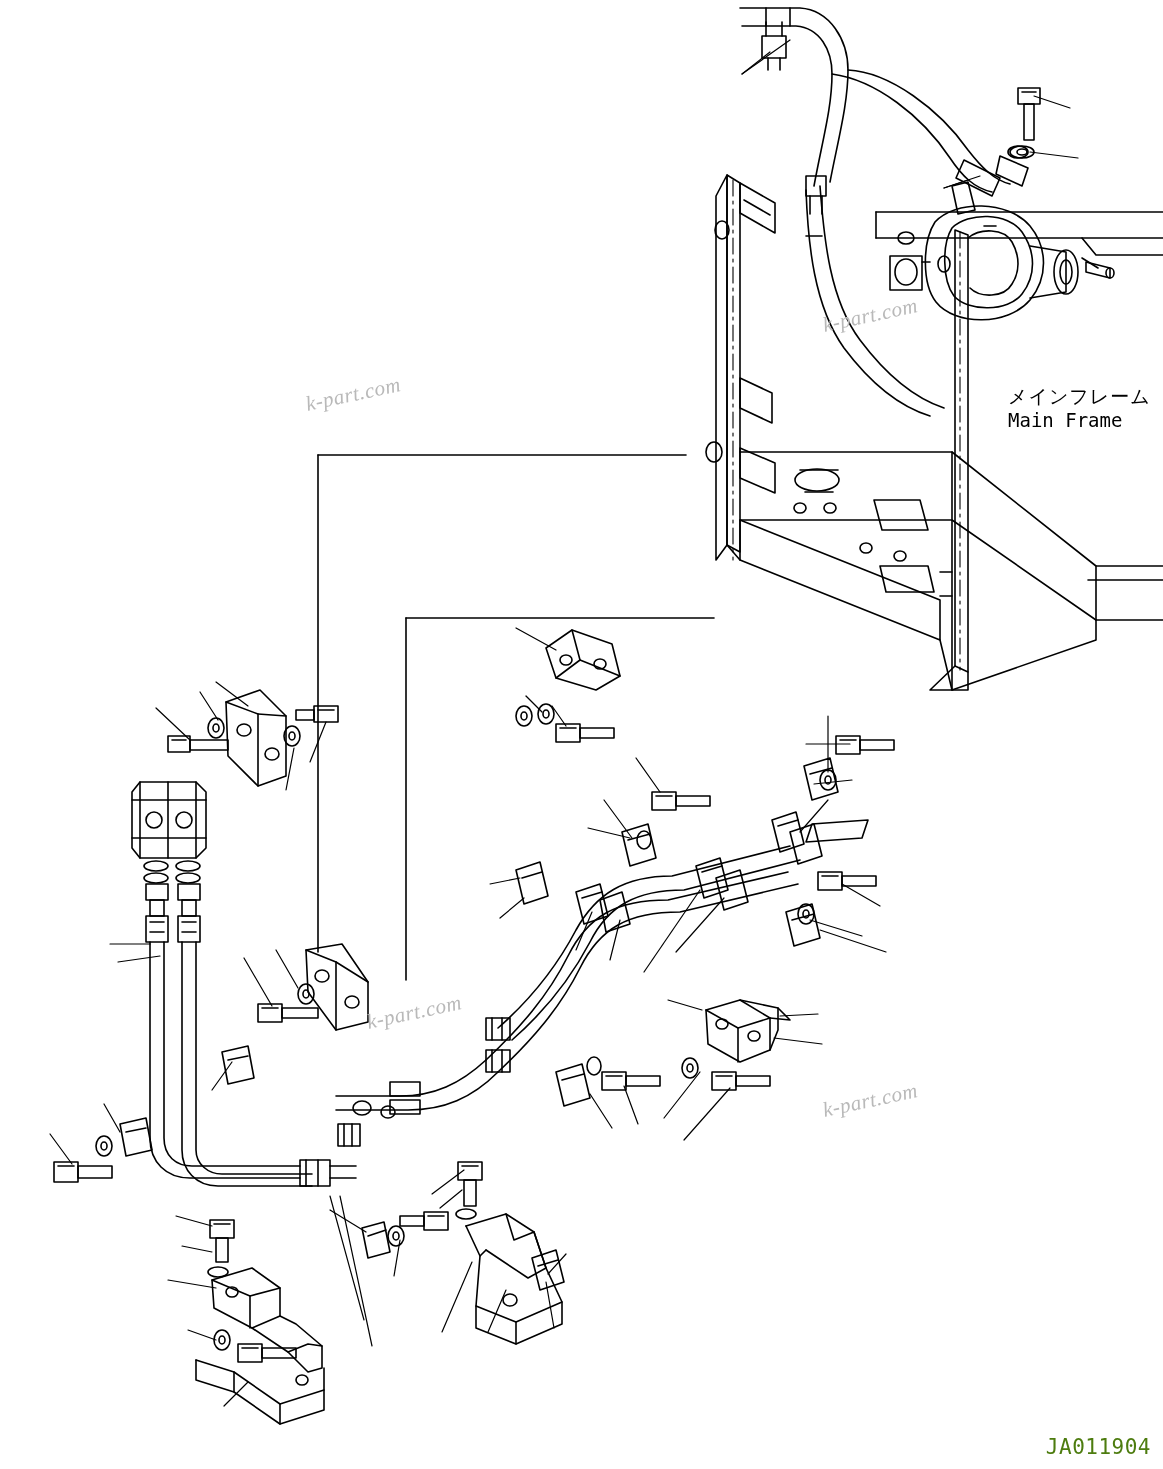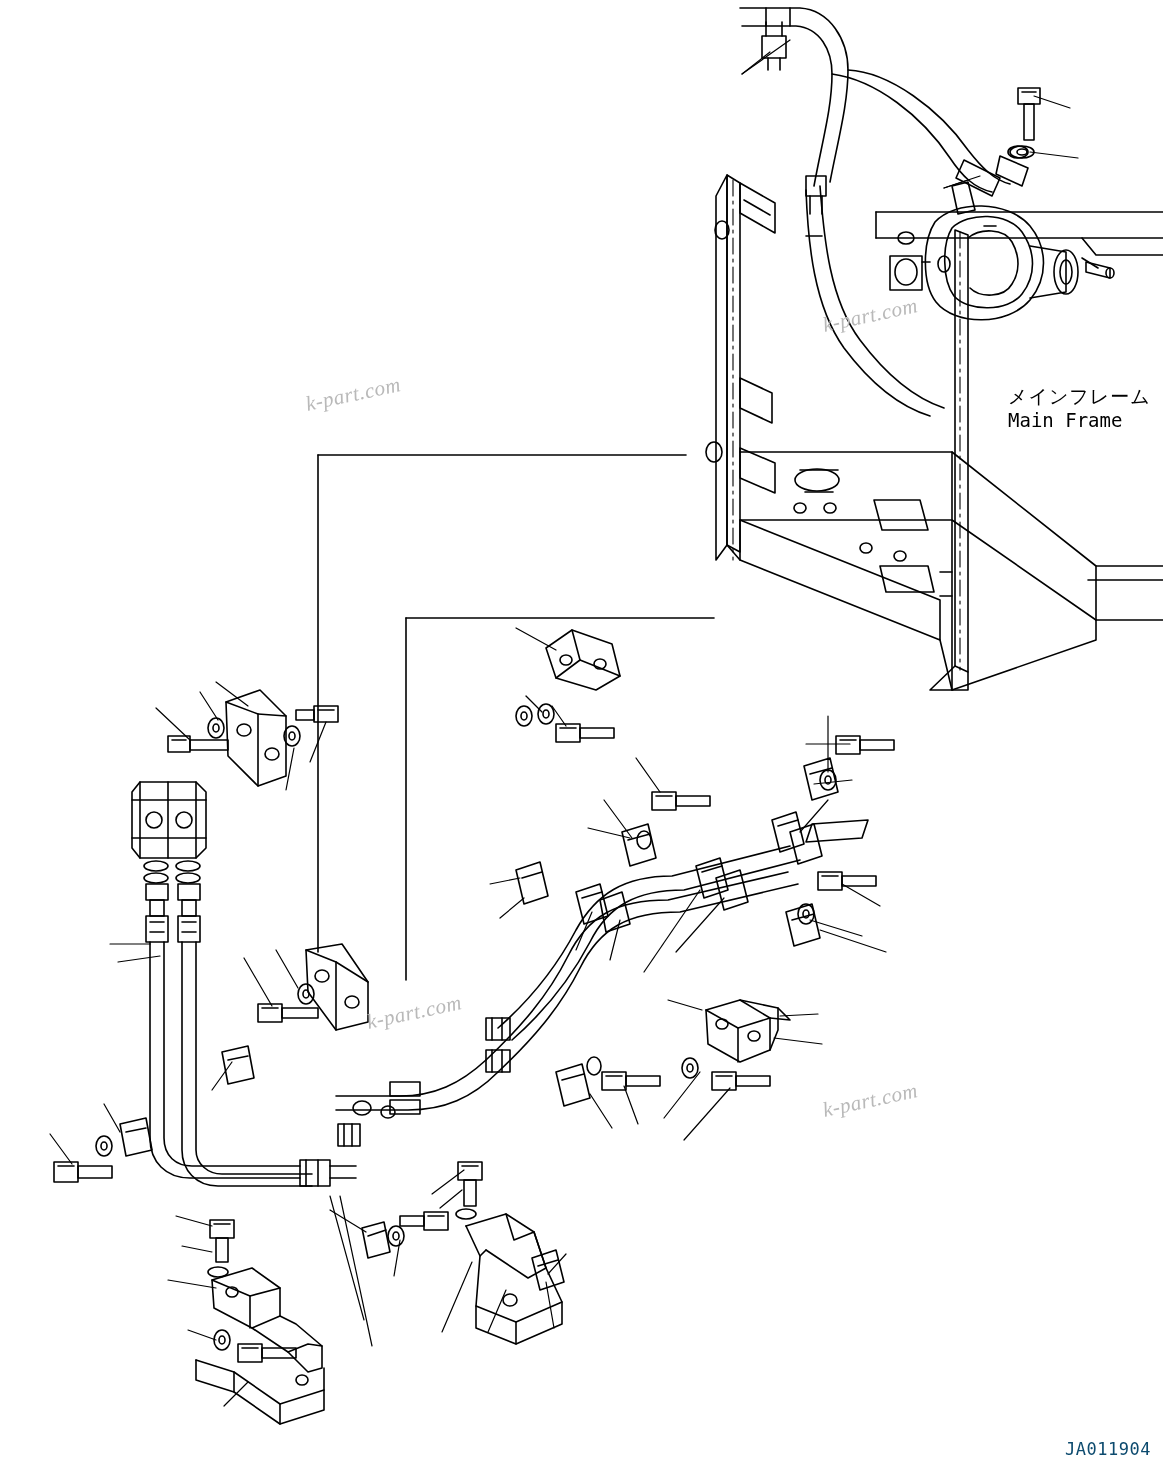--- a/index.html
+++ b/index.html
@@ -61,22 +61,22 @@
     font-size: 19px;
     letter-spacing: 0px;
     color: #000;
     line-height: 1.25;
   }
   #drawing-number {
     position: absolute;
     right: 12px;
     bottom: 10px;
     font-family: "DejaVu Sans Mono", monospace;
-    font-size: 17px;
-    color: #0c4a6e;
+    font-size: 21px;
+    color: #4d7c0f;
     letter-spacing: 0.5px;
   }
 </style>
 </head>
 <body>
 
 <div id="page">
 
   <svg id="diagram-svg" viewBox="0 0 1163 1469" xmlns="http://www.w3.org/2000/svg">
     <g fill="none" stroke="#000" stroke-width="1.6" stroke-linecap="round" stroke-linejoin="round">

